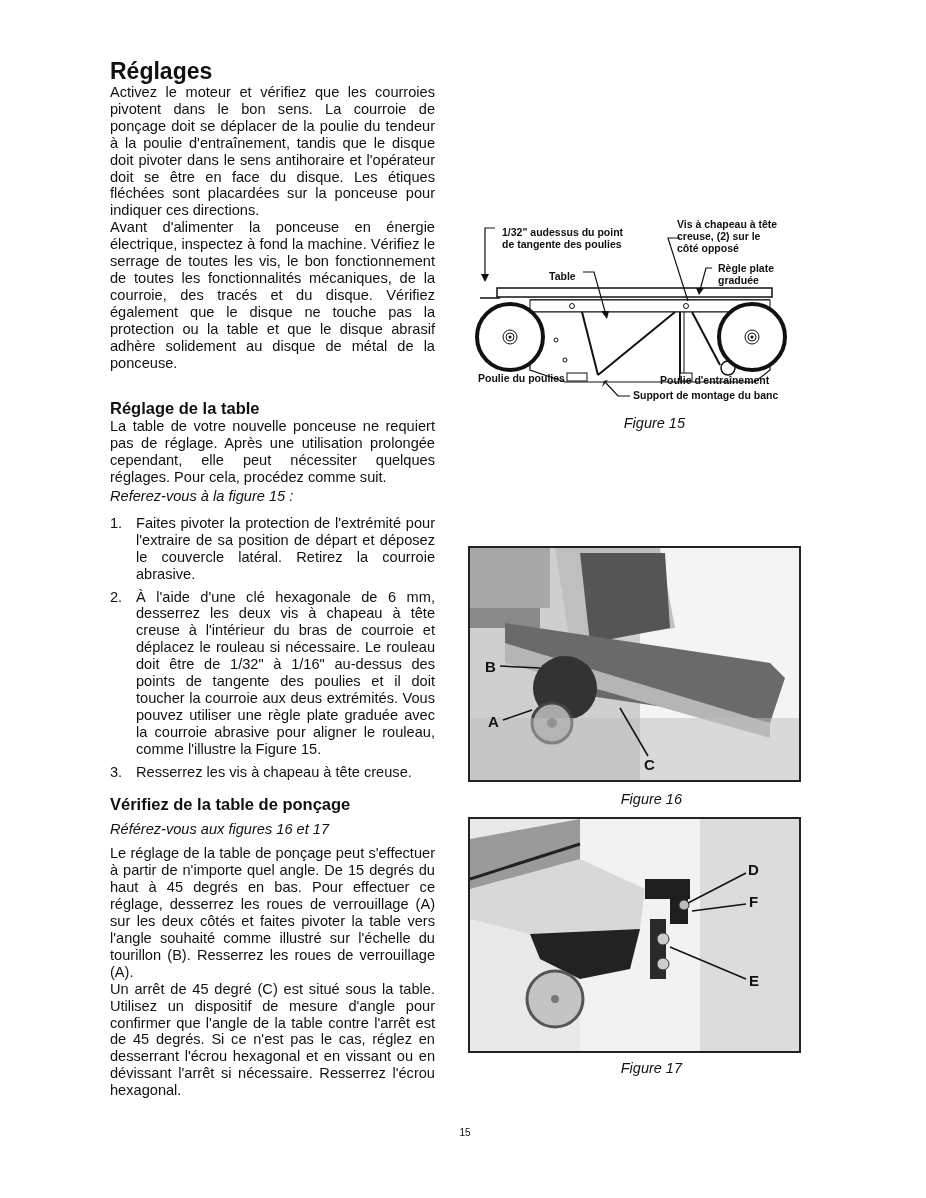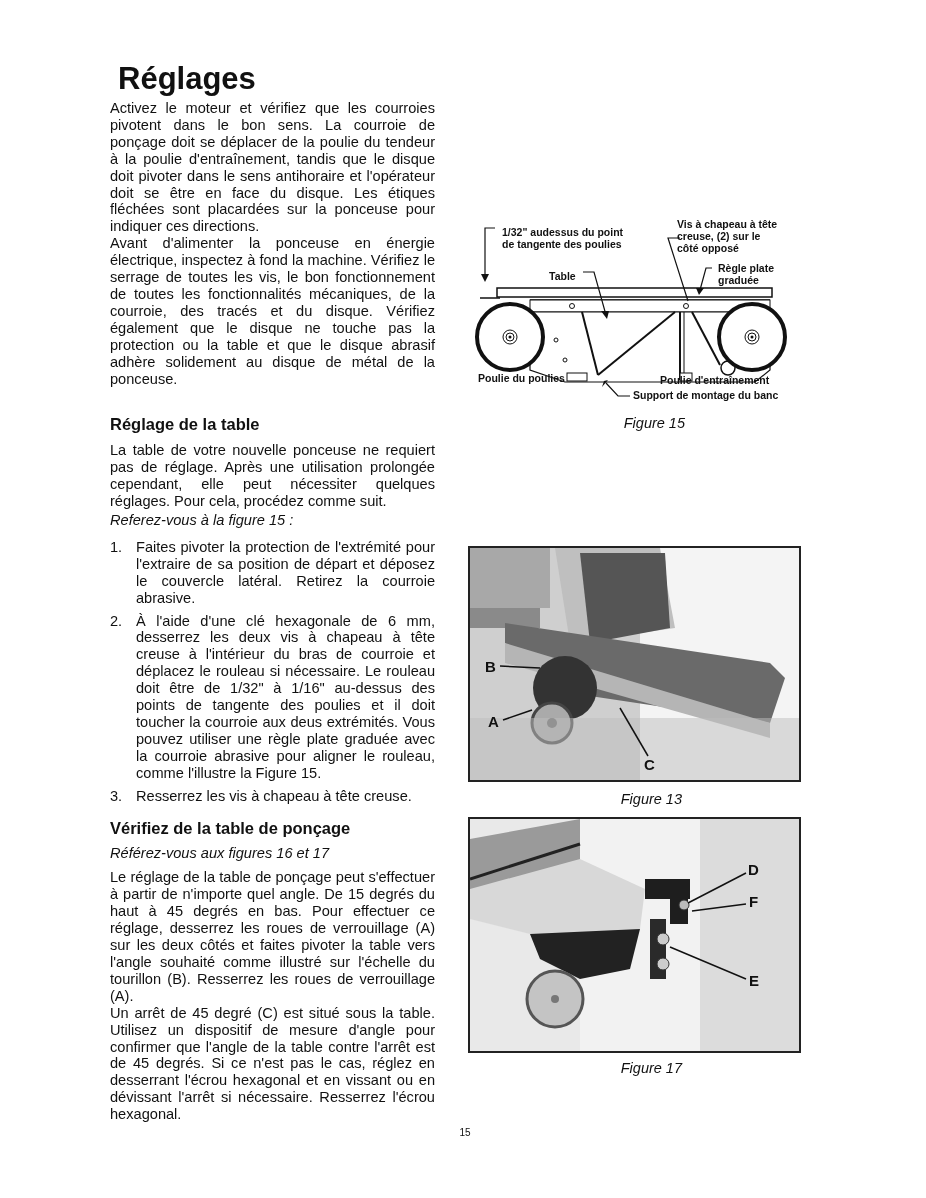--- a/index.html
+++ b/index.html
@@ -1,39 +1,39 @@
 <!DOCTYPE html>
 <html><head>
 <meta charset="utf-8">
 <style>
   html,body{margin:0;padding:0;background:#fff;}
   body{width:926px;height:1198px;position:relative;overflow:hidden;font-family:"Liberation Sans",sans-serif;color:#111;}
   .col{position:absolute;left:110px;width:325px;font-size:14.6px;line-height:16.9px;}
-  .h1{font-size:31px;font-weight:bold;margin:8px;line-height:26px;}
+  .h1{font-size:23px;font-weight:bold;margin:0;line-height:26px;}
   .h2{font-size:16.5px;font-weight:bold;margin:0;line-height:20px;}
   p{margin:0;text-align:justify;}
   .it{font-style:italic;}
   ol{margin:0;padding:0;list-style:none;}
   li{position:relative;padding-left:26px;text-align:justify;}
   li .num{position:absolute;left:0;top:0;}
   .fig-caption{position:absolute;font-style:italic;font-size:14.5px;text-align:right;}
   .photo{position:absolute;border:2px solid #222;overflow:hidden;background:#ddd;}
   .lbl{position:absolute;font-weight:bold;font-size:15px;color:#111;}
   .dlbl{position:absolute;font-weight:bold;font-size:10.5px;line-height:12px;color:#111;}
 </style>
 </head>
 <body>
 
 <div class="col" style="top:58px;">
   <h1 class="h1">Réglages</h1>
   <p>Activez le moteur et vérifiez que les courroies pivotent dans le bon sens. La courroie de ponçage doit se déplacer de la poulie du tendeur à la poulie d'entraînement, tandis que le disque doit pivoter dans le sens antihoraire et l'opérateur doit se être en face du disque. Les étiques fléchées sont placardées sur la ponceuse pour indiquer ces directions.</p>
   <p>Avant d'alimenter la ponceuse en énergie électrique, inspectez à fond la machine. Vérifiez le serrage de toutes les vis, le bon fonctionnement de toutes les fonctionnalités mécaniques, de la courroie, des tracés et du disque. Vérifiez également que le disque ne touche pas la protection ou la table et que le disque abrasif adhère solidement au disque de métal de la ponceuse.</p>
 
   <h2 class="h2" style="margin-top:27px;">Réglage de la table</h2>
-  <p style="margin-top:8px;">La table de votre nouvelle ponceuse ne requiert pas de réglage. Après une utilisation prolongée cependant, elle peut nécessiter quelques réglages. Pour cela, procédez comme suit.</p>
+  <p style="">La table de votre nouvelle ponceuse ne requiert pas de réglage. Après une utilisation prolongée cependant, elle peut nécessiter quelques réglages. Pour cela, procédez comme suit.</p>
   <p class="it" style="margin-top:2px;">Referez-vous à la figure 15 :</p>
   <ol style="margin-top:10px;">
     <li style="margin-bottom:6px;"><span class="num">1.</span><span>Faites pivoter la protection de l'extrémité pour l'extraire de sa position de départ et déposez le couvercle latéral. Retirez la courroie abrasive.</span></li>
     <li style="margin-bottom:6px;"><span class="num">2.</span><span>À l'aide d'une clé hexagonale de 6 mm, desserrez les deux vis à chapeau à tête creuse à l'intérieur du bras de courroie et déplacez le rouleau si nécessaire. Le rouleau doit être de 1/32" à 1/16" au-dessus des points de tangente des poulies et il doit toucher la courroie aux deus extrémités. Vous pouvez utiliser une règle plate graduée avec la courroie abrasive pour aligner le rouleau, comme l'illustre la Figure 15.</span></li>
     <li><span class="num">3.</span><span>Resserrez les vis à chapeau à tête creuse.</span></li>
   </ol>
 
   <h2 class="h2" style="margin-top:13px;">Vérifiez de la table de ponçage</h2>
   <p class="it" style="margin-top:7px;">Référez-vous aux figures 16 et 17</p>
   <p style="margin-top:8px;">Le réglage de la table de ponçage peut s'effectuer à partir de n'importe quel angle. De 15 degrés du haut à 45 degrés en bas. Pour effectuer ce réglage, desserrez les roues de verrouillage (A) sur les deux côtés et faites pivoter la table vers l'angle souhaité comme illustré sur l'échelle du tourillon (B). Resserrez les roues de verrouillage (A).</p>
@@ -117,21 +117,21 @@
   </svg>
   <div class="lbl" style="left:15px;top:110px;">B</div>
   <div class="lbl" style="left:18px;top:165px;">A</div>
   <div class="lbl" style="left:174px;top:208px;">C</div>
   <svg width="329" height="232" style="position:absolute;left:0;top:0;">
     <line x1="30" y1="118" x2="70" y2="120" stroke="#111" stroke-width="1.5"></line>
     <line x1="33" y1="172" x2="62" y2="162" stroke="#111" stroke-width="1.5"></line>
     <line x1="178" y1="208" x2="150" y2="160" stroke="#111" stroke-width="1.5"></line>
   </svg>
 </div>
-<div class="fig-caption" style="left:582px;top:791px;width:100px;">Figure 13</div>
+<div class="fig-caption" style="left:582px;top:791px;width:100px;">Figure 16</div>
 
 <div class="photo" style="left:468px;top:817px;width:329px;height:232px;background:#eee;">
   <svg width="329" height="232" viewBox="0 0 329 232">
     <rect x="0" y="0" width="329" height="232" fill="#e9e9e9"></rect>
     <rect x="110" y="0" width="120" height="232" fill="#f2f2f2"></rect>
     <rect x="230" y="0" width="99" height="232" fill="#dcdcdc"></rect>
     <path d="M0 20 L110 0 L110 60 L0 100 Z" fill="#9a9a9a"></path>
     <path d="M0 70 L110 40 L175 70 L170 110 L100 125 L0 100 Z" fill="#d8d8d8"></path>
     <path d="M0 60 L110 25" stroke="#222" stroke-width="3"></path>
     <path d="M60 115 L170 110 L160 150 L110 160 L70 140 Z" fill="#222"></path>

